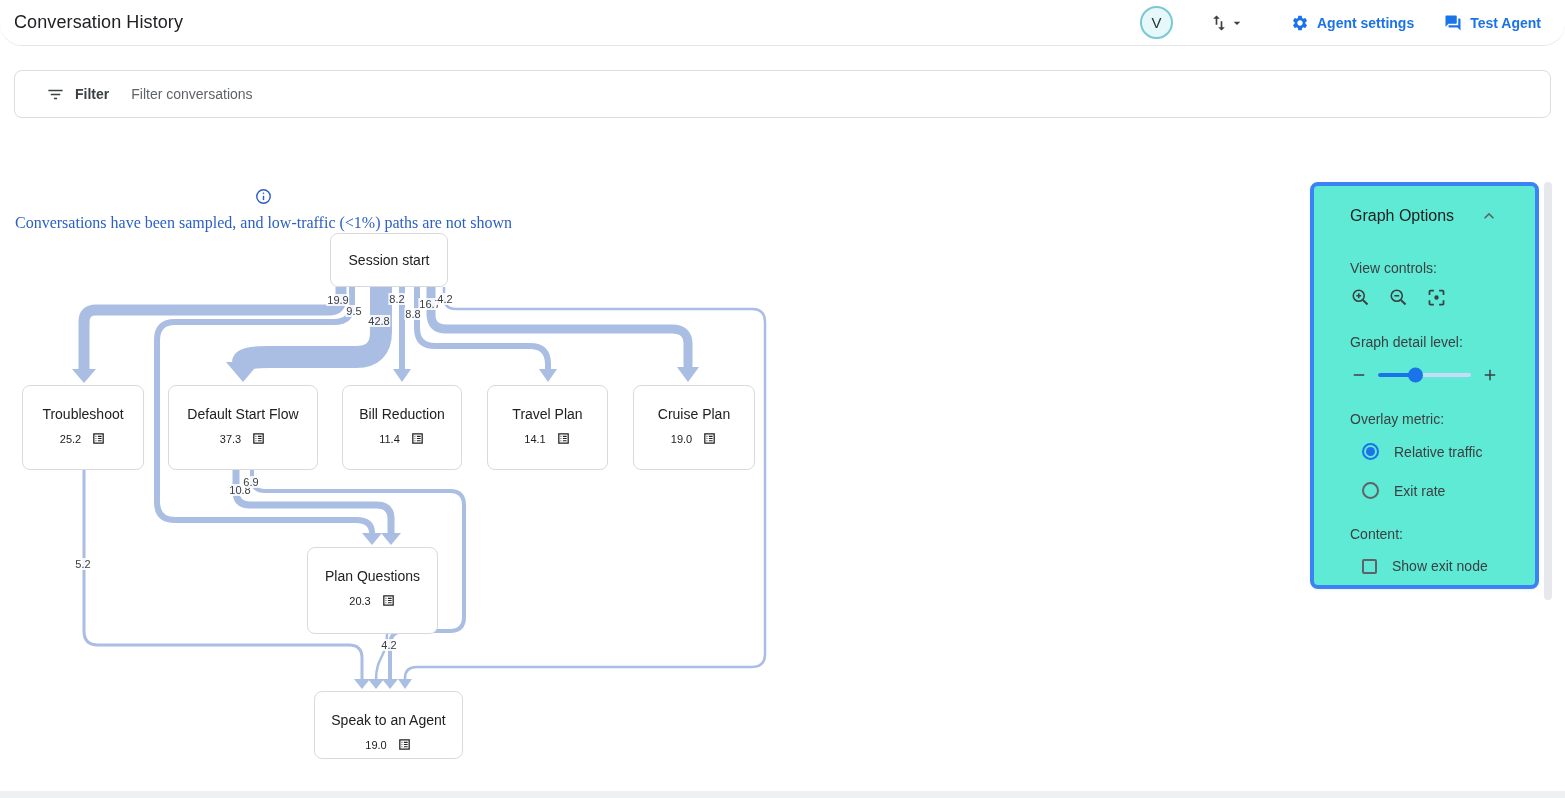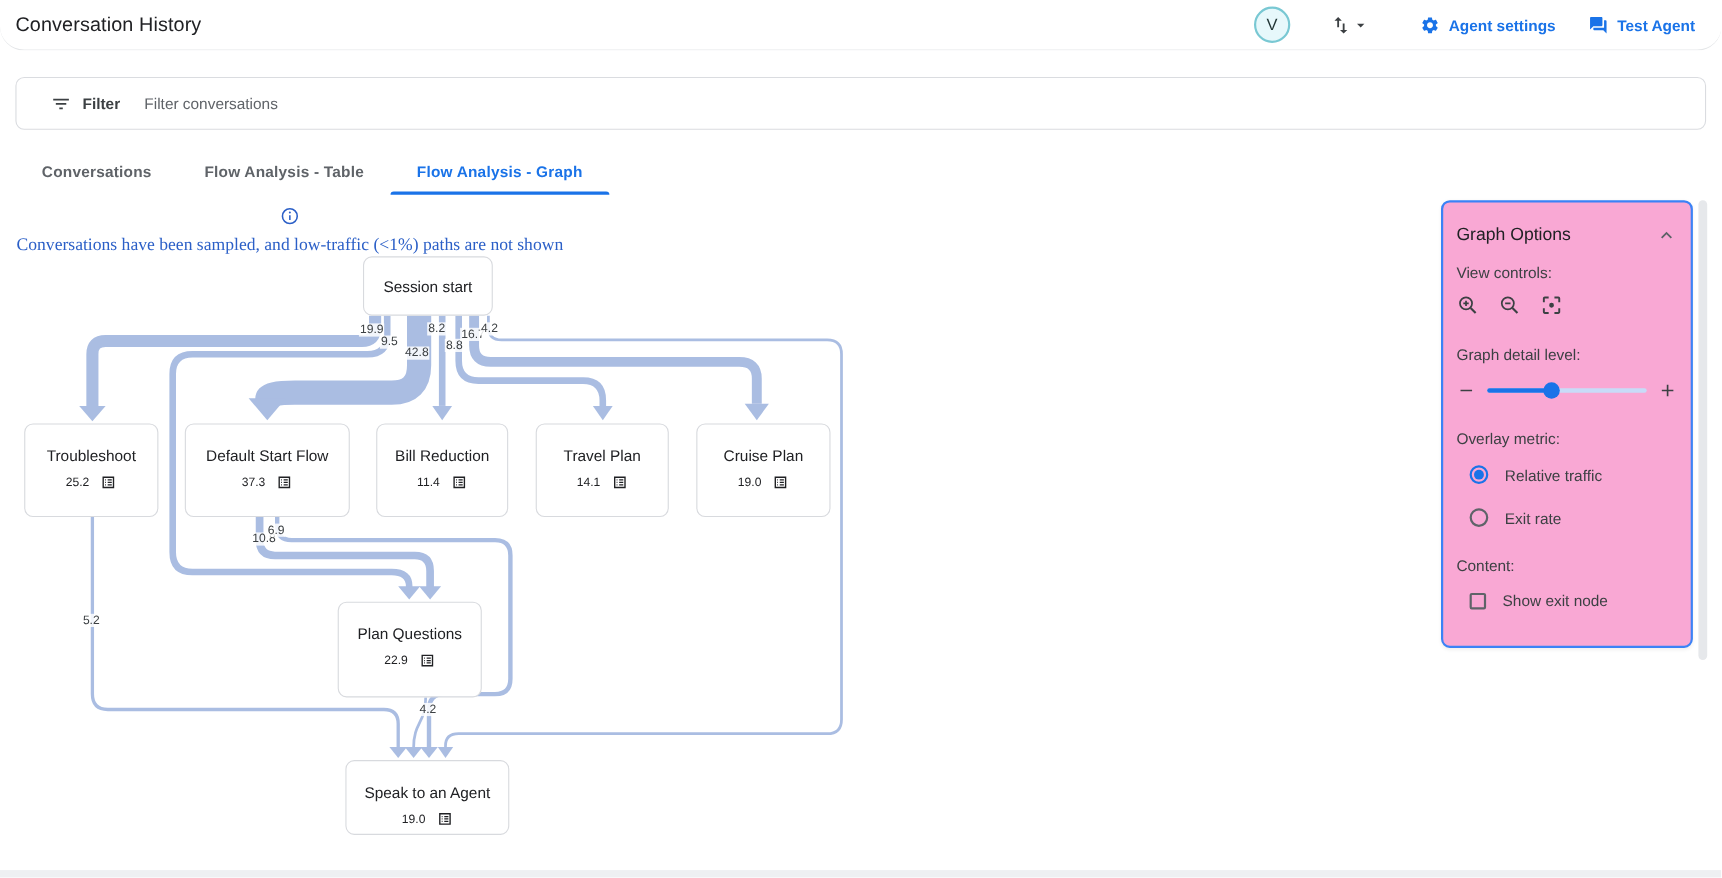--- a/index.html
+++ b/index.html
@@ -54,29 +54,29 @@
   .gnode.center { justify-content:center; }
   .gnode.center .nlabel { margin-top:0; }
   .nvalue-row { display:flex; align-items:center; gap:10px; margin-top:9px; color:#202124; }
   .nvalue { font-size:11px; color:#202124; }
   .nicon { width:15px; height:15px; color:#202124; cursor:pointer; }
   .edge-label { position:absolute; transform:translate(-50%,-50%); font-size:11px;
                 color:#3c4043; background:rgba(255,255,255,.85); padding:0 1px; white-space:nowrap; }
 
   
   .panel { position:absolute; left:1310px; top:182px; width:229px; height:407px;
-           background:#f9a8d4; border:2px solid #3b82f6; border-radius:8px;
-           box-shadow:0 1px 3px rgba(60,64,67,.08); padding:20px 12px; }
+           background:#5eead4; border:4px solid #3b82f6; border-radius:8px;
+           box-shadow:0 1px 3px rgba(60,64,67,.08); padding:20px 36px; }
   .panel-head { display:flex; align-items:center; justify-content:space-between; }
   .panel-title { font-size:16px; color:#202124; }
   .collapse-btn { color:#5f6368; cursor:pointer; display:flex; }
   .sect-label { font-size:14px; color:#3c4043; }
   .view-controls-row { display:flex; align-items:center; gap:17px; margin-top:11px; color:#3c4043; }
   .icon-btn { cursor:pointer; display:flex; color:#3c4043; }
-  .mt-22 { margin-top:16px; } .mt-26 { margin-top:26px; } .mt-28 { margin-top:27px; }
+  .mt-22 { margin-top:34px; } .mt-26 { margin-top:26px; } .mt-28 { margin-top:27px; }
   .slider-row { display:flex; align-items:center; margin-top:16px; gap:10px; }
   .slider-track { position:relative; flex:1; height:4px; background:#c8dbf8; border-radius:2px; cursor:pointer; }
   .slider-fill { position:absolute; left:0; top:0; bottom:0; width:40%; background:#1a73e8; border-radius:2px; }
   .slider-thumb { position:absolute; top:50%; left:40%; width:15px; height:15px; border-radius:50%;
                   background:#1a73e8; transform:translate(-7px,-50%); cursor:pointer; }
   .opt-row { display:flex; align-items:center; gap:15px; margin-top:16px; padding-left:12px; cursor:pointer; }
   .opt-row + .opt-row { margin-top:22px; }
   .radio { width:17px; height:17px; border-radius:50%; border:2px solid #5f6368; flex:0 0 auto;
            display:flex; align-items:center; justify-content:center; }
   .radio.sel { border-color:#1a73e8; }
@@ -137,25 +137,20 @@
       <span class="icon-btn">
         <svg width="19" height="19" viewBox="0 0 24 24" fill="#3c4043">
             <path d="M3 6h18v2H3zM6 11h12v2H6zM10 16h4v2h-4z"></path>
           </svg>
       </span>
       <span class="filter-label">Filter</span>
     </div>
     <input class="filter-input" type="text" placeholder="Filter conversations" style="">
   </div>
 
-  <div class="tabs">
-    <div class="tab">Conversations</div>
-    <div class="tab">Flow Analysis - Table</div>
-    <div class="tab active">Flow Analysis - Graph</div>
-  </div>
 
   <div class="banner">
     <span class="icon-btn" style="color:#2b5fc7">
       <svg width="17" height="17" viewBox="0 0 24 24" fill="none" stroke="#2b5fc7" stroke-width="2">
           <circle cx="12" cy="12" r="9.5"></circle>
           <line x1="12" y1="11" x2="12" y2="17"></line>
           <circle cx="12" cy="7.4" r="0.6" fill="#2b5fc7" stroke-width="1.4"></circle>
         </svg>
     </span>
     <span class="banner-text">Conversations have been sampled, and low-traffic (&lt;1%) paths are not shown</span>
@@ -279,21 +274,21 @@
               <path fill="none" stroke="currentColor" stroke-width="2" d="M4.5 4.5h15v15h-15z"></path>
               <path stroke="currentColor" stroke-width="1.8" d="M11 8.5h6M11 12h6M11 15.5h6M7.3 8.5h1.2M7.3 12h1.2M7.3 15.5h1.2"></path>
             </svg>
         </span>
       </div>
     </div>
 
     <div class="gnode" style="left:307px; top:547px; width:131px; height:87px;">
       <div class="nlabel">Plan Questions</div>
       <div class="nvalue-row">
-        <span class="nvalue">22.9</span>
+        <span class="nvalue">20.3</span>
         <span class="nicon">
           <svg viewBox="0 0 24 24" width="15" height="15">
               <path fill="none" stroke="currentColor" stroke-width="2" d="M4.5 4.5h15v15h-15z"></path>
               <path stroke="currentColor" stroke-width="1.8" d="M11 8.5h6M11 12h6M11 15.5h6M7.3 8.5h1.2M7.3 12h1.2M7.3 15.5h1.2"></path>
             </svg>
         </span>
       </div>
     </div>
 
     <div class="gnode" style="left:314px; top:691px; width:149px; height:68px;">

